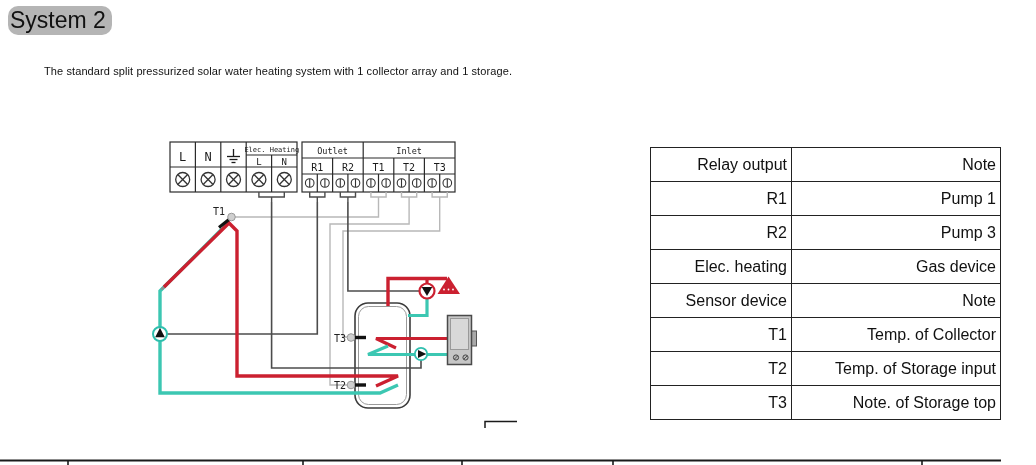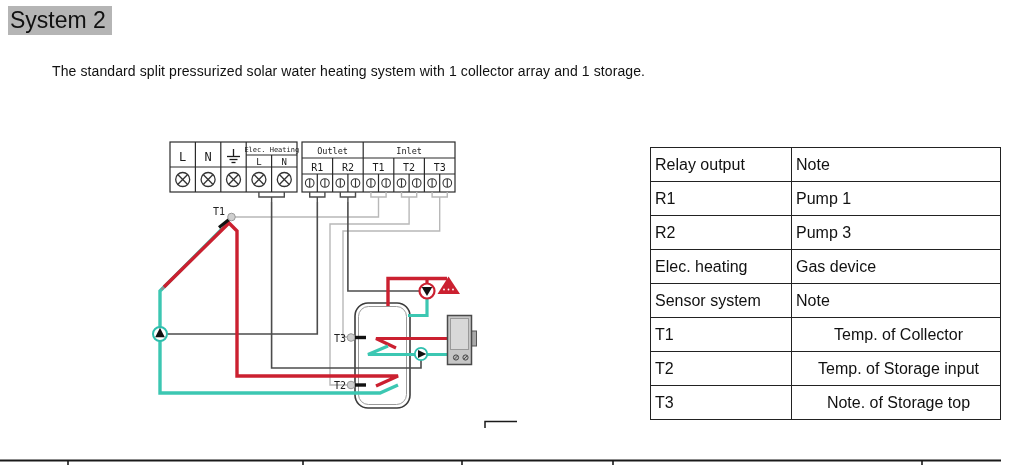--- a/index.html
+++ b/index.html
@@ -1,31 +1,31 @@
 <!DOCTYPE html>
 <html><head>
 <meta charset="utf-8">
 <style>
   html,body{margin:0;padding:0;}
   body{
     width:1036px;height:465px;position:relative;background:#ffffff;
     font-family:"Liberation Sans", sans-serif;color:#111;overflow:hidden;
   }
   .title{position:absolute;left:8px;top:7px;font-size:23px;line-height:27px;}
-  .title .hl{background:#b5b5b5;padding:1px 6px 2px 2px;}
-  .desc{position:absolute;left:52px;top:56px;font-size:14px;line-height:31px;letter-spacing:.1px;}
+  .title .hl{background:#b5b5b5;padding:1px 6px 2px 2px;border-radius:10px;}
+  .desc{position:absolute;left:44px;top:56px;font-size:11px;line-height:31px;letter-spacing:.1px;}
   .diagram-svg{position:absolute;left:0;top:0;}
   table.sys{position:absolute;left:650px;top:147px;border-collapse:collapse;table-layout:fixed;}
   table.sys td{
-    border:1.6px solid #222;height:33px;font-size:16px;text-align:left;
+    border:1.6px solid #222;height:33px;font-size:16px;text-align:right;
     padding:0 4px;white-space:nowrap;overflow:hidden;
   }
   table.sys td.c1{width:132px;}
   table.sys td.c2{width:195px;}
-  table.sys td.left{text-align:center;padding-left:9px;}
+  table.sys td.left{text-align:right;padding-left:9px;}
   .tlabel{font-family:"DejaVu Sans Mono", monospace;}
 </style>
 </head>
 <body>
 
 <div class="title">
   <span class="hl">System 2</span>
 </div>
 
 <div class="desc">
@@ -256,21 +256,21 @@
   </tr>
   <tr>
     <td class="c1">R2</td>
     <td class="c2">Pump 3</td>
   </tr>
   <tr>
     <td class="c1">Elec. heating</td>
     <td class="c2">Gas device</td>
   </tr>
   <tr>
-    <td class="c1">Sensor system</td>
+    <td class="c1">Sensor device</td>
     <td class="c2">Note</td>
   </tr>
   <tr>
     <td class="c1">T1</td>
     <td class="c2 left">Temp. of Collector</td>
   </tr>
   <tr>
     <td class="c1">T2</td>
     <td class="c2 left">Temp. of Storage input</td>
   </tr>

